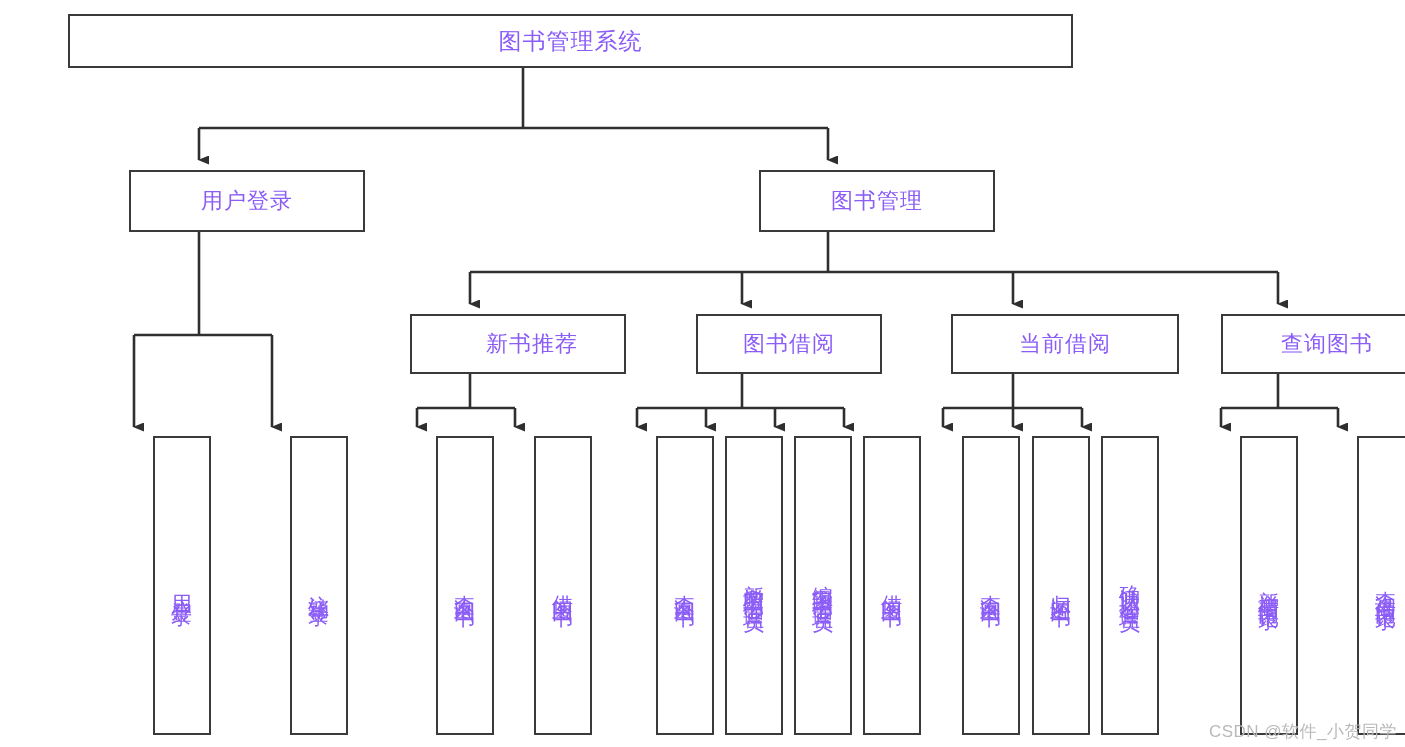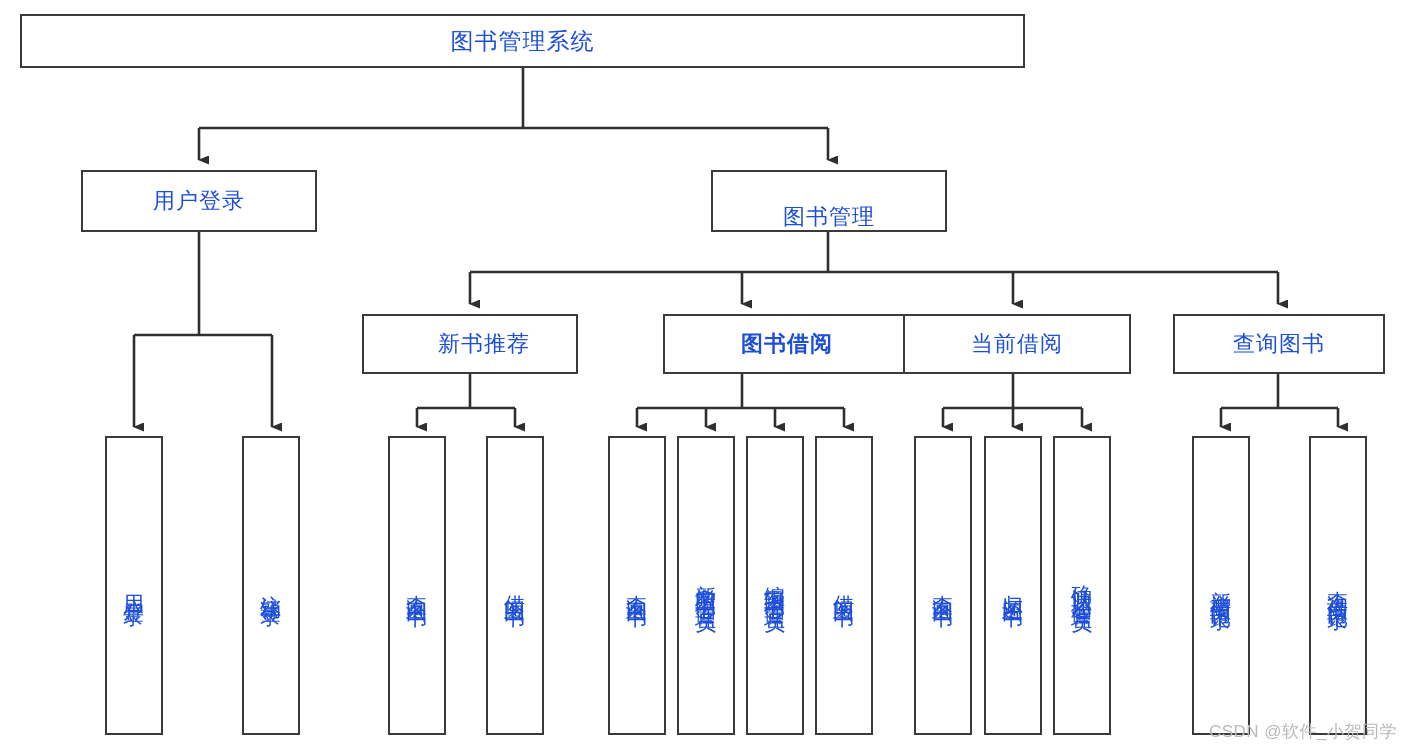--- a/index.html
+++ b/index.html
@@ -22,21 +22,22 @@
     pointer-events:none;
   }
   .node{
     position:absolute;
     box-sizing:border-box;
     background:#ffffff;
     border:2px solid #3a3a3a;
     display:flex;
     align-items:center;
     justify-content:center;
-    color:#1d4ed8;
+    color:#8b5cf6;
+    margin-left:48px;
   }
   .node .lbl{
     display:block;
     line-height:1.25;
     letter-spacing:0.5px;
     white-space:nowrap;
   }
   
   .node.h .lbl{
     font-size:22px;
@@ -123,28 +124,28 @@
     </g>
   </svg>
 
   <div class="node h root" style="left:20px;top:14px;width:1005px;height:54px;">
     <span class="lbl">图书管理系统</span>
   </div>
 
   <div class="node h" style="left:81px;top:170px;width:236px;height:62px;">
     <span class="lbl">用户登录</span>
   </div>
-  <div class="node h" style="left:711px;top:170px;width:236px;height:62px;align-items:flex-end;">
+  <div class="node h" style="left:711px;top:170px;width:236px;height:62px;">
     <span class="lbl">图书管理</span>
   </div>
 
   <div class="node h" style="left:362px;top:314px;width:216px;height:60px;padding-left:28px;">
     <span class="lbl">新书推荐</span>
   </div>
-  <div class="node h" style="left:663px;top:314px;width:248px;height:60px;font-weight:bold;">
+  <div class="node h" style="left:648px;top:314px;width:186px;height:60px;">
     <span class="lbl">图书借阅</span>
   </div>
   <div class="node h" style="left:903px;top:314px;width:228px;height:60px;">
     <span class="lbl">当前借阅</span>
   </div>
   <div class="node h" style="left:1173px;top:314px;width:212px;height:60px;">
     <span class="lbl">查询图书</span>
   </div>
 
   <div class="node v" style="left:105px;top:436px;width:58px;height:299px;">

